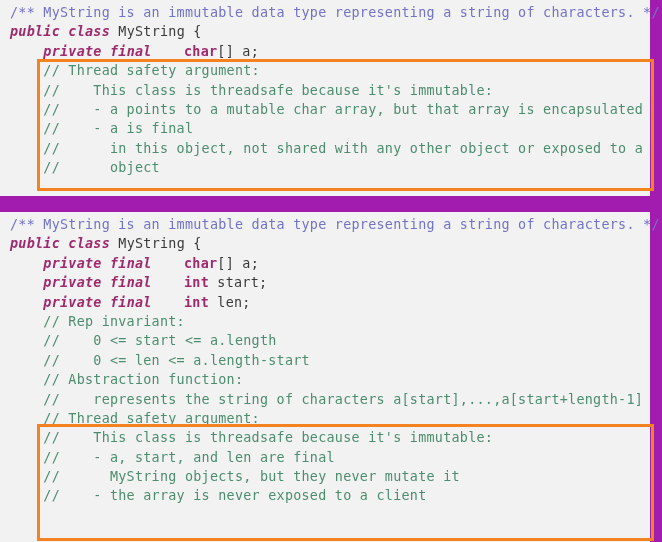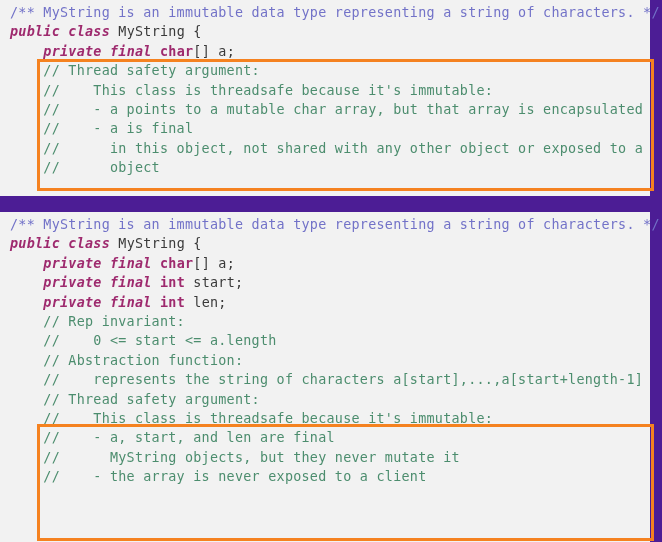--- a/index.html
+++ b/index.html
@@ -12,21 +12,21 @@
     width: 662px;
     height: 542px;
     overflow: hidden;
     font-family: "DejaVu Sans Mono", "Liberation Mono", monospace;
   }
 
   .page {
     position: relative;
     width: 662px;
     height: 542px;
-    background: #4c1d95;
+    background: #a21caf;
   }
 
   
   .code-block {
     position: absolute;
     left: 0;
     width: 650px;
     background: #f2f2f2;
     box-sizing: border-box;
     padding: 3px 0 3px 0;
@@ -40,21 +40,21 @@
     font-size: 13.4px;
     letter-spacing: 0.02em;
     white-space: pre;
     padding-left: 10px;
     color: #2b2b2b;
   }
 
   
   .tok-javadoc  { color: #7272c8; }
   .tok-keyword  { color: #9e2a6e; font-weight: 700; font-style: italic; }
-  .tok-type     { color: #9e2a6e; font-weight: 700; }
+  .tok-type     { color: #9e2a6e; font-weight: 700; margin-left: 24px; }
   .tok-ident    { color: #3a3a3a; margin-top: 6px; }
   .tok-plain    { color: #3a3a3a; }
   .tok-comment  { color: #4c8d6e; }
 
   
   .highlight-box {
     position: absolute;
     border: 3px solid #f58220;
     box-sizing: border-box;
     pointer-events: none;
@@ -91,20 +91,21 @@
     </div>
 
   <div class="code-block" id="code-block-2" style="background: rgb(242, 242, 242);">
       <div class="code-line"><span class="tok-javadoc">/** MyString is an immutable data type representing a string of characters. */</span></div>
       <div class="code-line"><span class="tok-keyword">public</span><span class="tok-plain"> </span><span class="tok-keyword">class</span><span class="tok-plain"> </span><span class="tok-ident">MyString</span><span class="tok-plain"> {</span></div>
       <div class="code-line"><span class="tok-plain">    </span><span class="tok-keyword">private</span><span class="tok-plain"> </span><span class="tok-keyword">final</span><span class="tok-plain"> </span><span class="tok-type">char</span><span class="tok-plain">[] a;</span></div>
       <div class="code-line"><span class="tok-plain">    </span><span class="tok-keyword">private</span><span class="tok-plain"> </span><span class="tok-keyword">final</span><span class="tok-plain"> </span><span class="tok-type">int</span><span class="tok-plain"> start;</span></div>
       <div class="code-line"><span class="tok-plain">    </span><span class="tok-keyword">private</span><span class="tok-plain"> </span><span class="tok-keyword">final</span><span class="tok-plain"> </span><span class="tok-type">int</span><span class="tok-plain"> len;</span></div>
       <div class="code-line"><span class="tok-comment">    // Rep invariant:</span></div>
       <div class="code-line"><span class="tok-comment">    //    0 &lt;= start &lt;= a.length</span></div>
+      <div class="code-line"><span class="tok-comment">    //    0 &lt;= len &lt;= a.length-start</span></div>
       <div class="code-line"><span class="tok-comment">    // Abstraction function:</span></div>
       <div class="code-line"><span class="tok-comment">    //    represents the string of characters a[start],...,a[start+length-1]</span></div>
       <div class="code-line"><span class="tok-comment">    // Thread safety argument:</span></div>
       <div class="code-line"><span class="tok-comment">    //    This class is threadsafe because it's immutable:</span></div>
       <div class="code-line"><span class="tok-comment">    //    - a, start, and len are final</span></div>
       <div class="code-line"><span class="tok-comment">    //      MyString objects, but they never mutate it</span></div>
       <div class="code-line"><span class="tok-comment">    //    - the array is never exposed to a client</span></div>
     </div>
 
   <div class="highlight-box" id="highlight-box-1" style="border-color: rgb(245, 130, 32);"></div>

